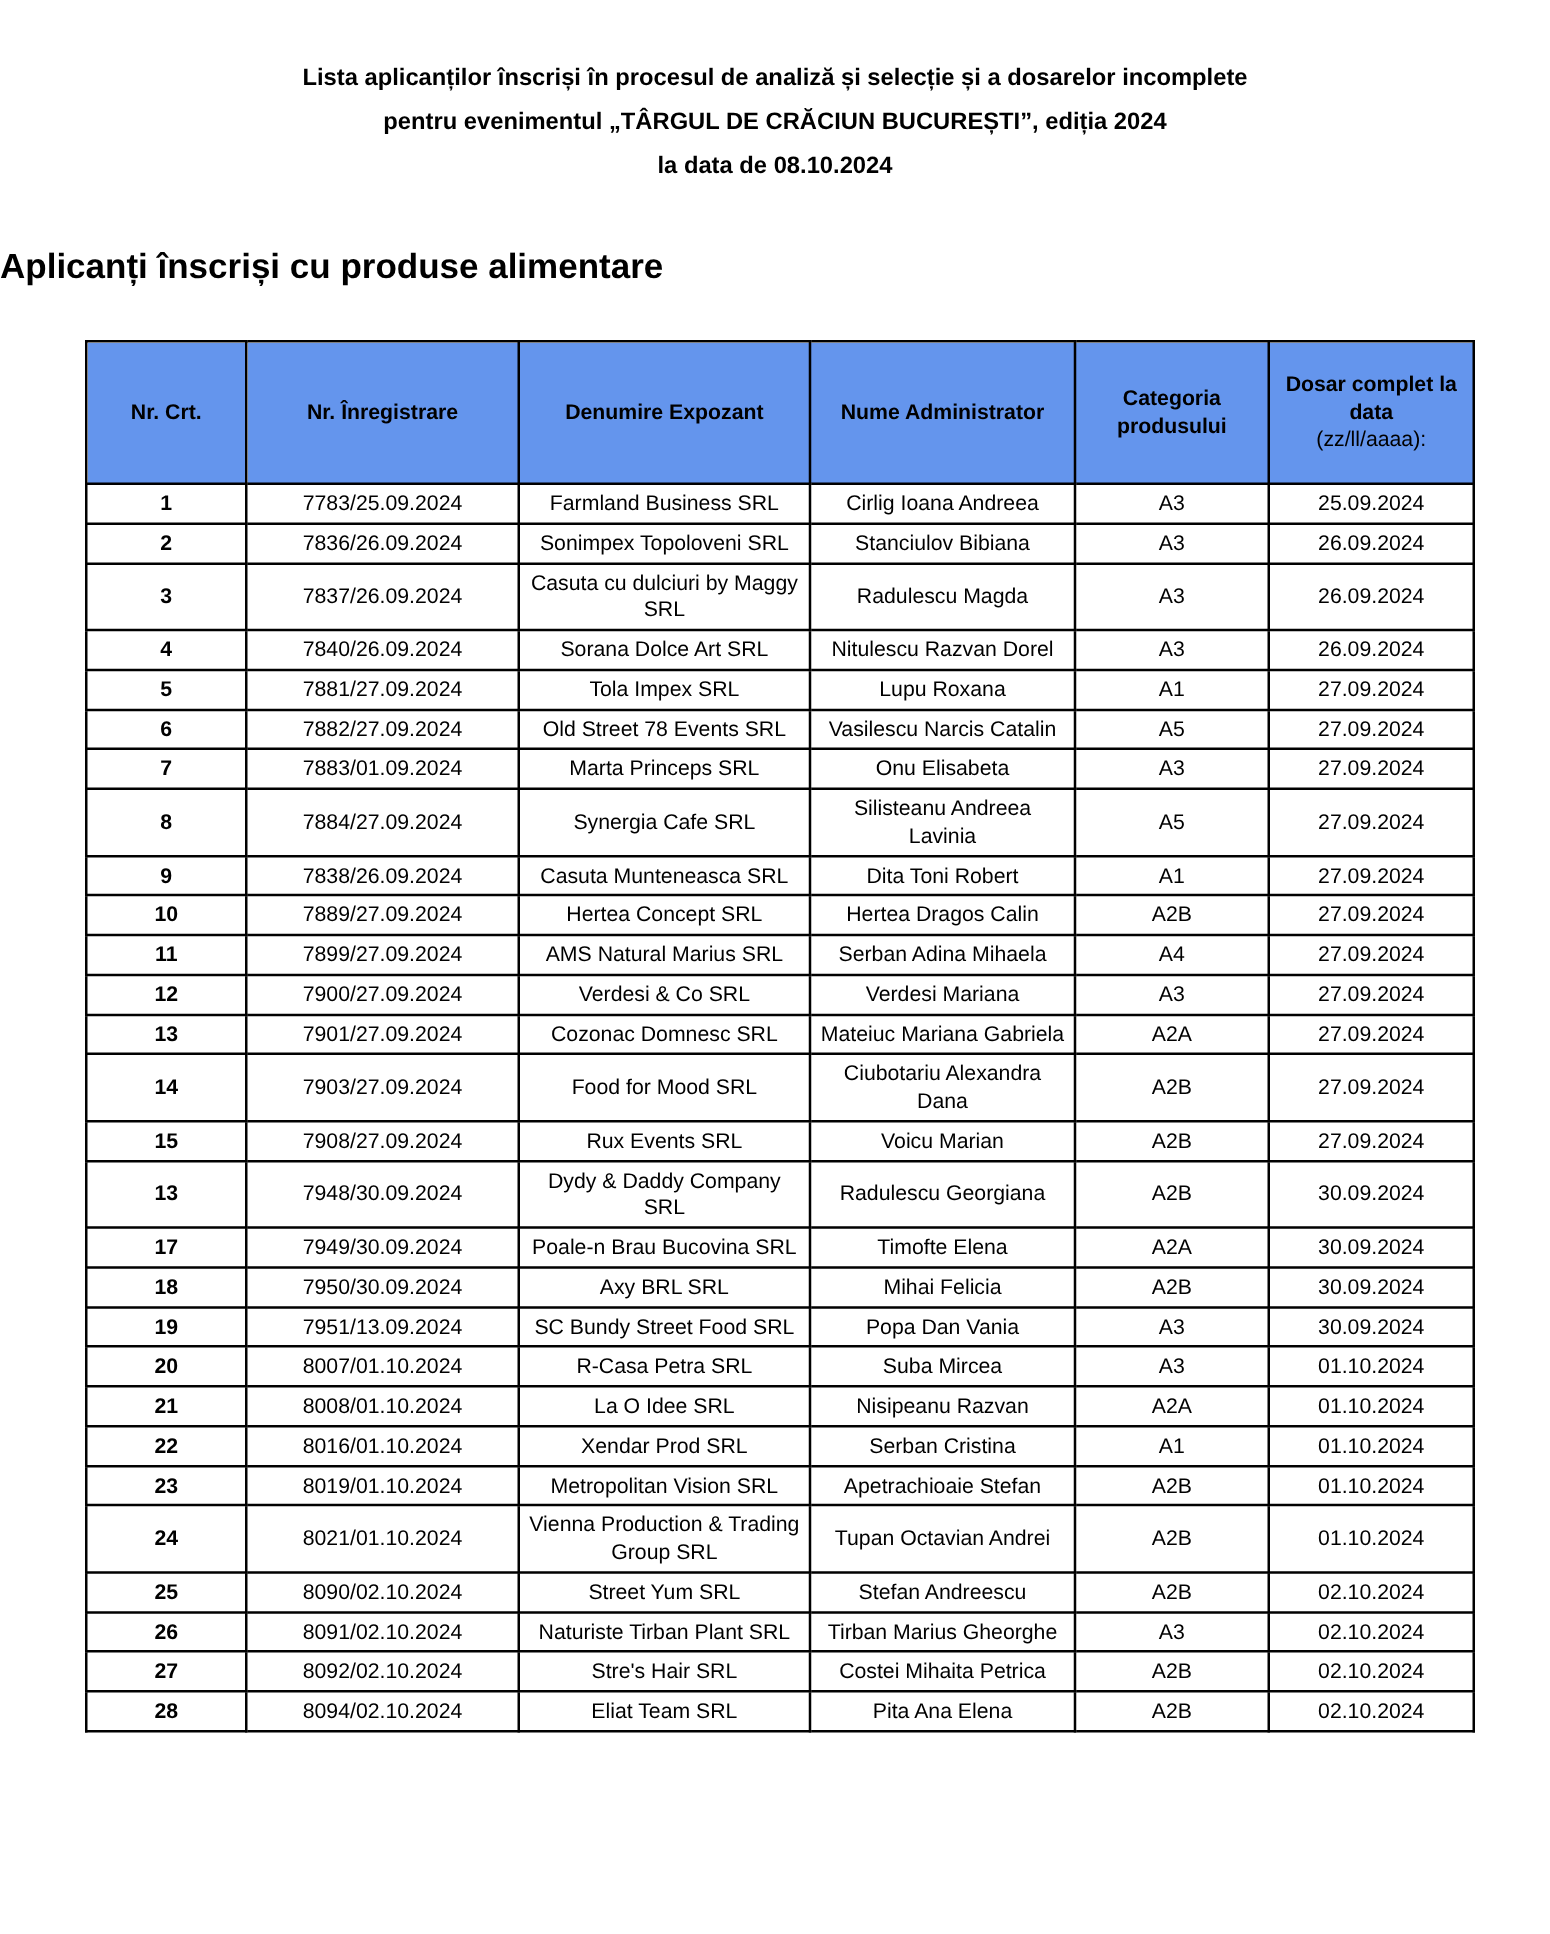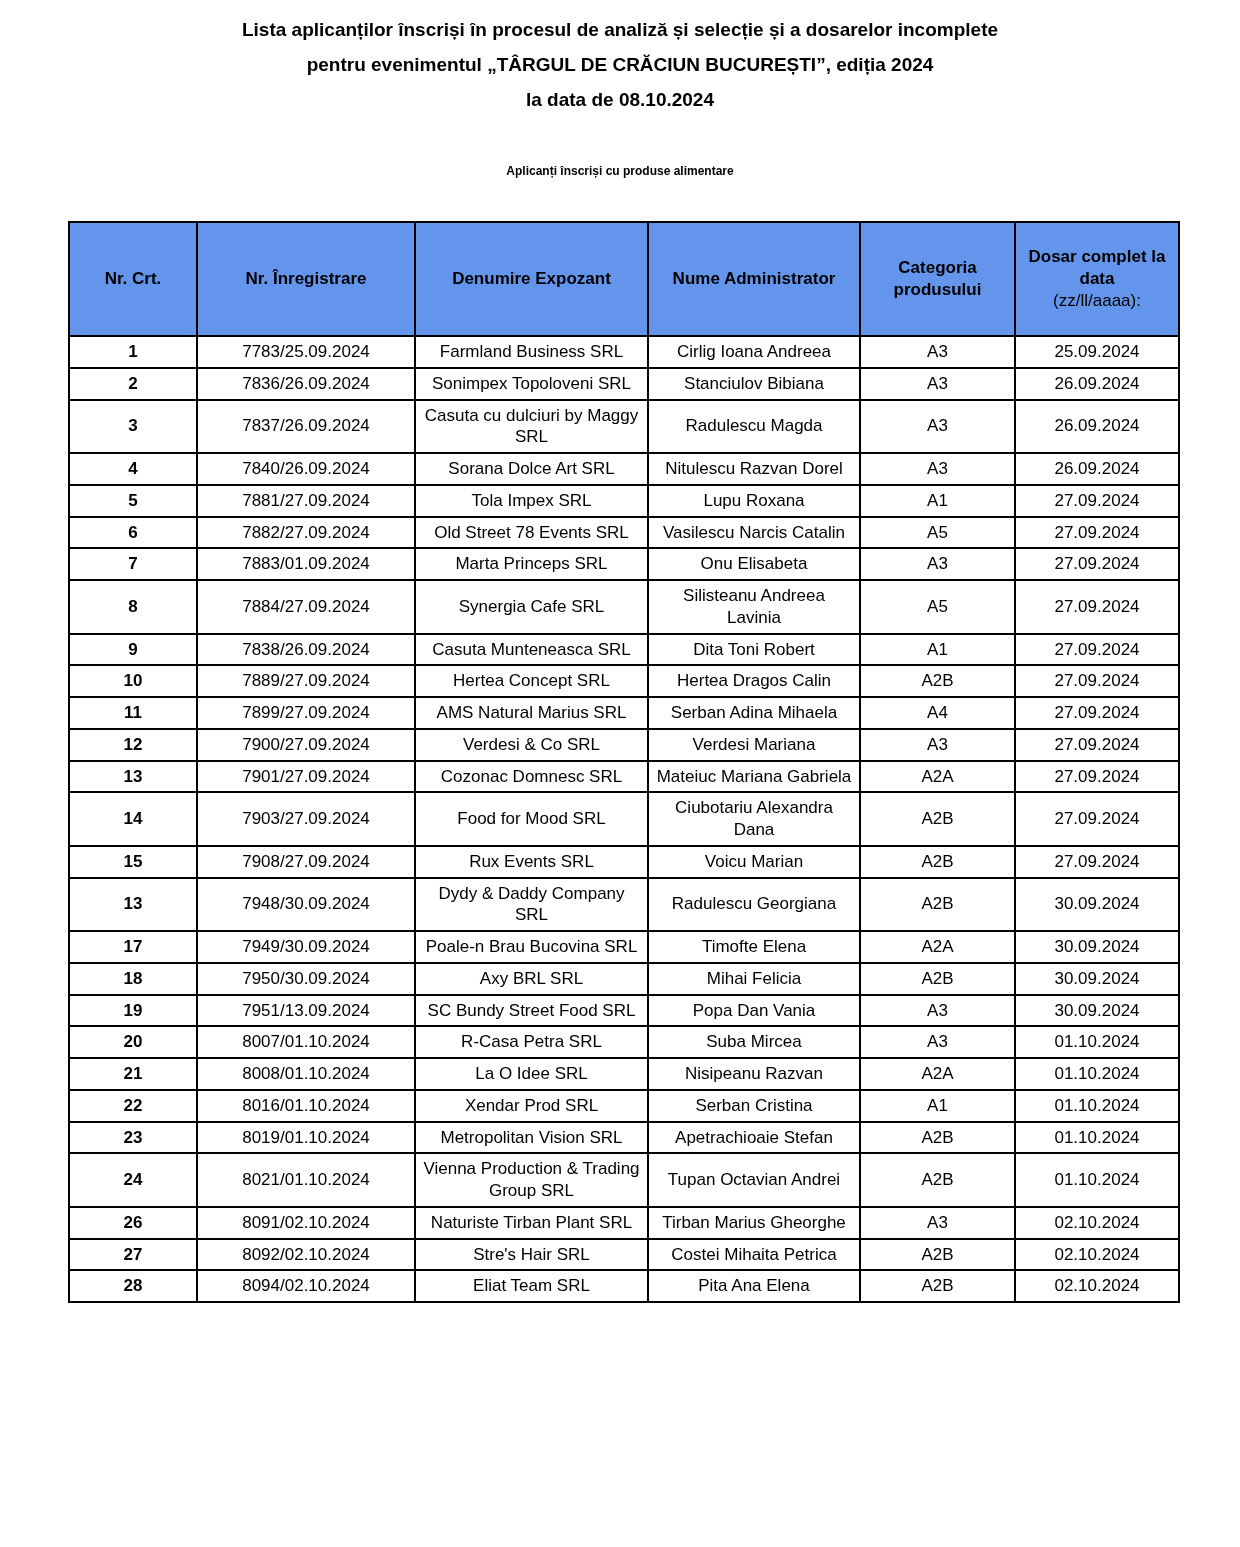--- a/index.html
+++ b/index.html
@@ -14,26 +14,27 @@
     margin: 0 auto;
     background: #ffffff;
     overflow: hidden;
   }
   .title-block {
     padding-top: 12px;
     text-align: center;
     font-weight: bold;
     font-size: 19px;
     line-height: 35px;
+    margin-top: 33px;
   }
   .subtitle {
     margin-top: 47px;
-    text-align: center;
+    text-align: left;
     font-weight: bold;
-    font-size: 12px;
+    font-size: 28px;
   }
   table.applicants {
     margin-top: 43px;
     margin-left: 68px;
     width: 1110px;
     border-collapse: collapse;
     table-layout: fixed;
     font-size: 17px;
   }
   table.applicants th,
@@ -283,20 +284,28 @@
         </tr>
         <tr>
           <td class="nr-cell">24</td>
           <td>8021/01.10.2024</td>
           <td>Vienna Production &amp; Trading Group SRL</td>
           <td>Tupan Octavian Andrei</td>
           <td>A2B</td>
           <td>01.10.2024</td>
         </tr>
         <tr>
+          <td class="nr-cell">25</td>
+          <td>8090/02.10.2024</td>
+          <td>Street Yum SRL</td>
+          <td>Stefan Andreescu</td>
+          <td>A2B</td>
+          <td>02.10.2024</td>
+        </tr>
+        <tr>
           <td class="nr-cell">26</td>
           <td>8091/02.10.2024</td>
           <td>Naturiste Tirban Plant SRL</td>
           <td>Tirban Marius Gheorghe</td>
           <td>A3</td>
           <td>02.10.2024</td>
         </tr>
         <tr>
           <td class="nr-cell">27</td>
           <td>8092/02.10.2024</td>

